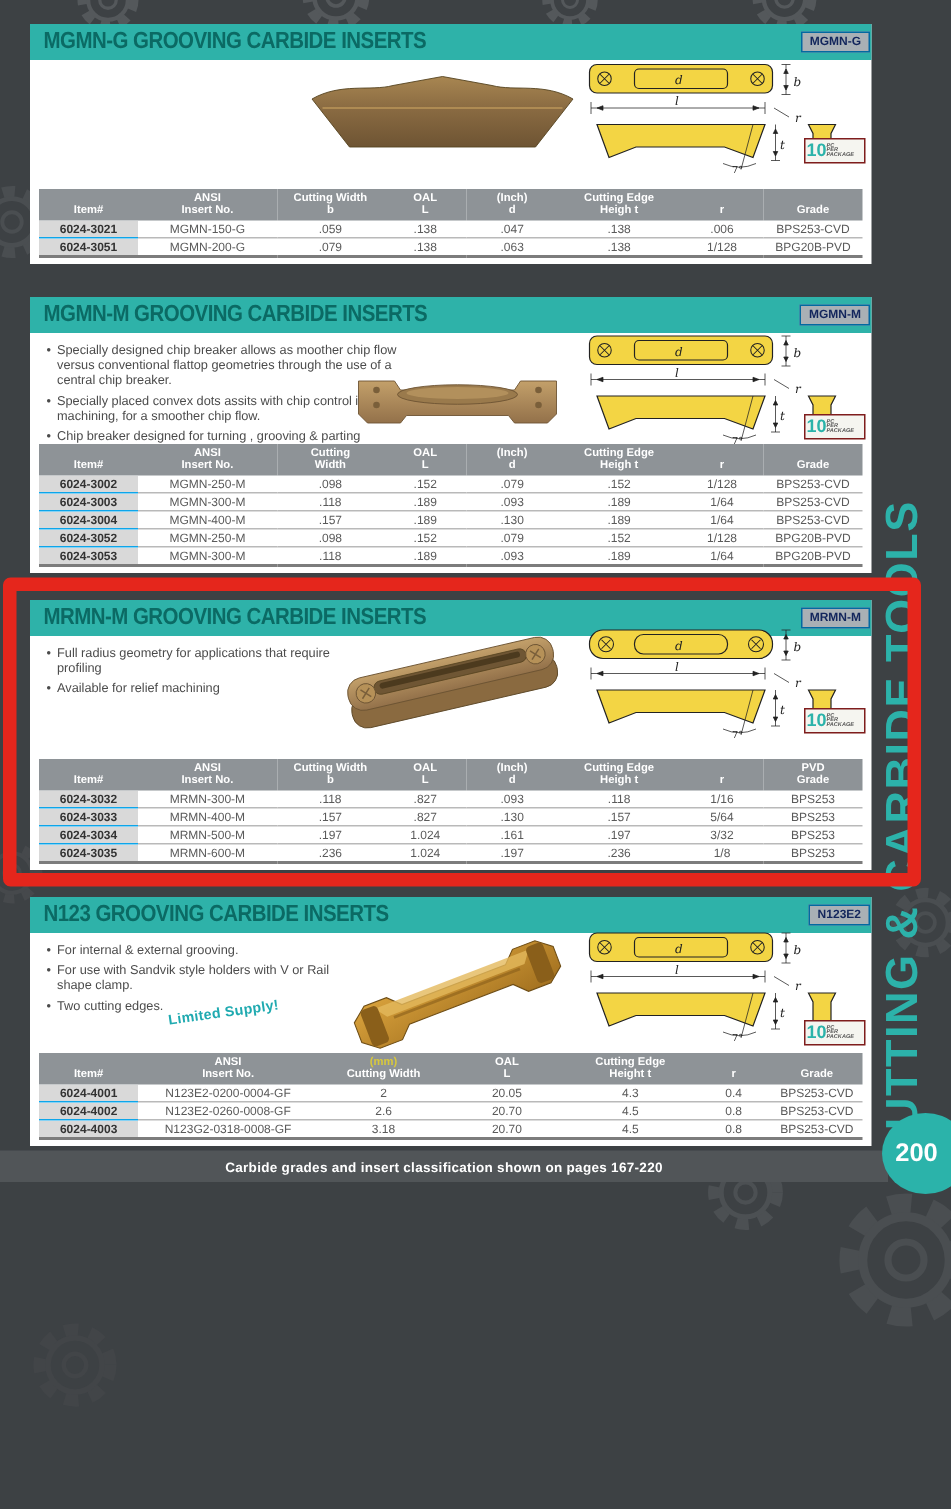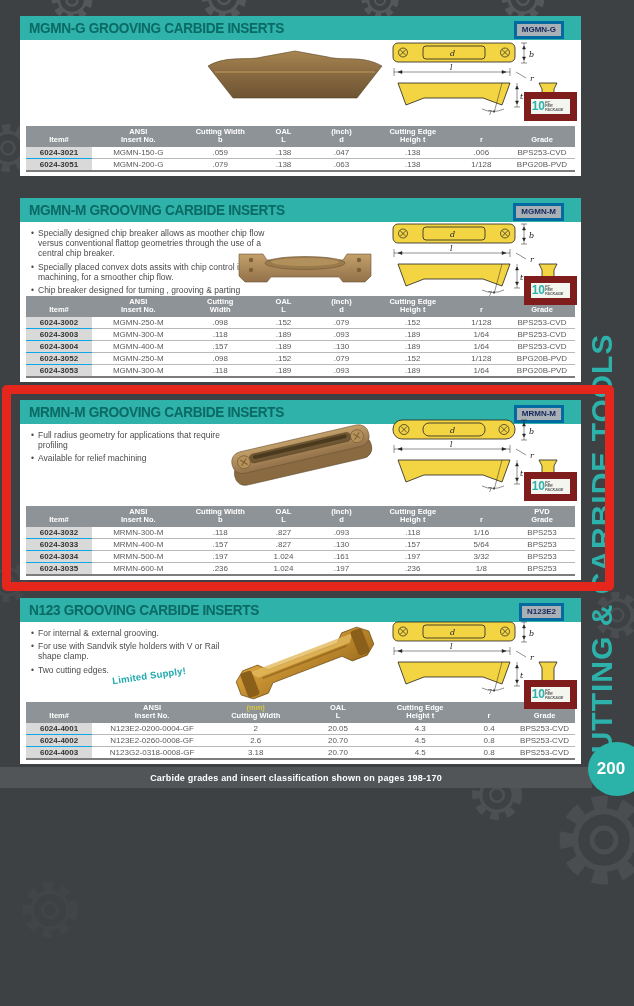--- a/index.html
+++ b/index.html
@@ -16,21 +16,21 @@
   #card2{top:198px;height:184px;}
   #card3{top:400px;height:180px;z-index:4;}
   #card4{top:598px;height:166px;}
   .sec-header{position:relative;height:24px;background:#2eb2a9;padding-left:40px;}
   .sec-title{
     position:absolute;left:9px;top:3px;color:#0b6a64;font-weight:bold;
     font-size:15.5px;letter-spacing:-0.4px;white-space:nowrap;
     transform:scaleX(0.88);transform-origin:left center;
   }
   .badge{
-    position:absolute;right:17px;top:5px;background:#a9b0b5;border:3px solid #0369a1;
+    position:absolute;right:1px;top:5px;background:#a9b0b5;border:1px solid #0369a1;
     color:#13265c;font-size:8px;font-weight:bold;padding:1px 5px;line-height:1.2;
   }
   .bullets{position:absolute;margin:0;padding:0;list-style:none;font-size:8.5px;color:#4b4b4b;line-height:1.2;}
   .bullets li{position:relative;padding-left:8px;margin-bottom:3px;}
   .bullets li::before{content:"\2022";position:absolute;left:1px;top:0;color:#4b4b4b;}
   #card1 .bullets{left:10px;top:32px;width:205px;}
   #card2 .bullets{left:10px;top:30px;width:250px;}
   #card3 .bullets{left:10px;top:30px;width:200px;}
   #card4 .bullets{left:10px;top:30px;width:210px;}
   .limited-note{
@@ -43,21 +43,21 @@
   #card3 .photo{left:200px;top:20px;}
   #card4 .photo{left:200px;top:24px;}
   .diagram{position:absolute;left:370px;width:175px;}
   #card1 .diagram{top:25px;}
   #card2 .diagram{top:24px;}
   #card3 .diagram{top:18px;}
   #card4 .diagram{top:22px;}
   
   .pkg{
     position:absolute;right:4px;display:flex;align-items:flex-start;background:#f5f5f0;
-    border:7px solid #7f1d1d;padding:0 1px;height:15px;z-index:3;
+    border:1px solid #7f1d1d;padding:0 1px;height:15px;z-index:3;
   }
   #card1 .pkg{top:76px;} #card2 .pkg{top:78px;} #card3 .pkg{top:72px;} #card4 .pkg{top:82px;}
   .pkg-qty{color:#2bb3aa;font-weight:bold;font-size:12px;line-height:15px;}
   .pkg-txt{display:flex;flex-direction:column;justify-content:center;font-size:6px;line-height:5px;
     color:#555;transform:scale(0.62);transform-origin:left center;font-weight:bold;width:24px;}
   
   table.data-table{
     position:absolute;left:6px;bottom:4px;width:549px;border-collapse:collapse;table-layout:fixed;
   }
   .data-table th{
@@ -159,21 +159,21 @@
   </svg>
 <svg class="gear" style="left:20px;top:880px" width="60" height="60" viewBox="0 0 40 40">
     <use href="#gearshape" stroke="#424548"></use>
   </svg>
 
 <div class="sidebar-text">CUTTING &amp; CARBIDE TOOLS</div>
 <div class="page-circle">
     <span>200</span>
   </div>
 <div class="footer-bar">
-    <span>Carbide grades and insert classification shown on pages 198-170</span>
+    <span>Carbide grades and insert classification shown on pages 167-220</span>
   </div>
 
 <section class="card" id="card1">
   <div class="sec-header">
     <span class="sec-title">MGMN-G GROOVING CARBIDE INSERTS</span>
     <span class="badge">MGMN-G</span>
   </div>
   <div class="photo">
     <svg width="180" height="55" viewBox="0 0 180 55">
       <path d="M3,20 C22,9 42,15 57,11 L90,5 L123,11 C138,15 158,9 177,20 L152,52 L28,52 Z" fill="url(#bronze)" stroke="#55431f" stroke-width="0.6"></path>

